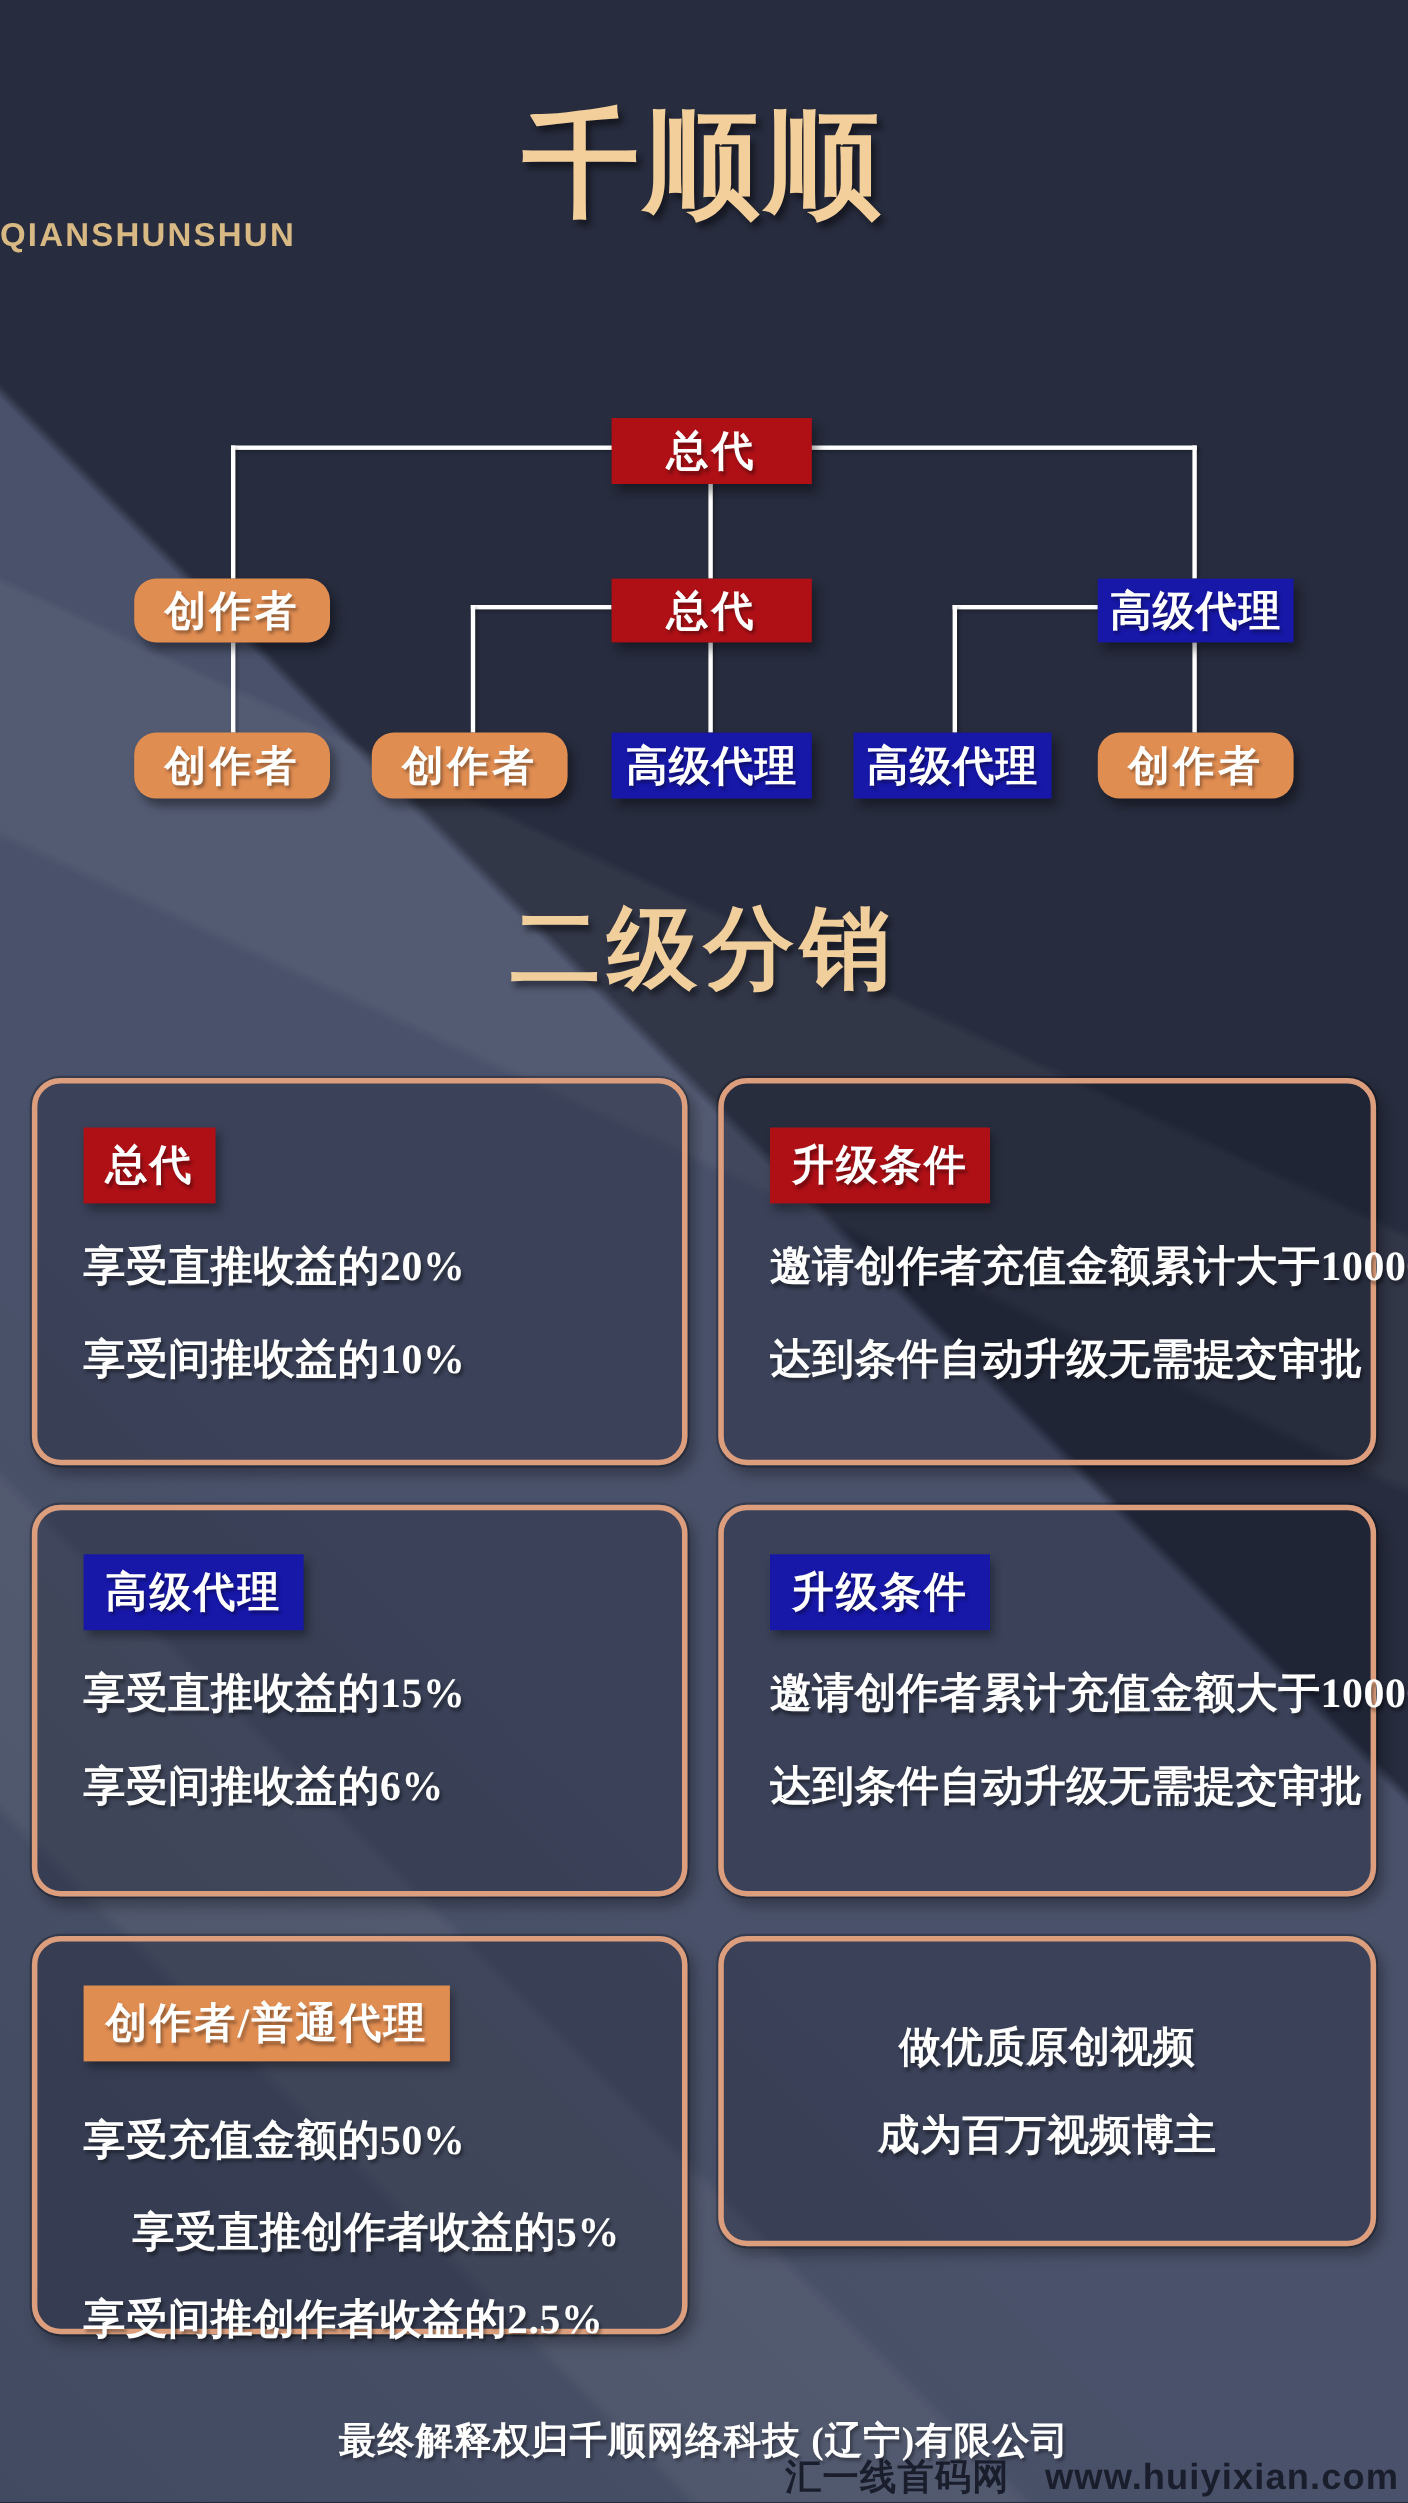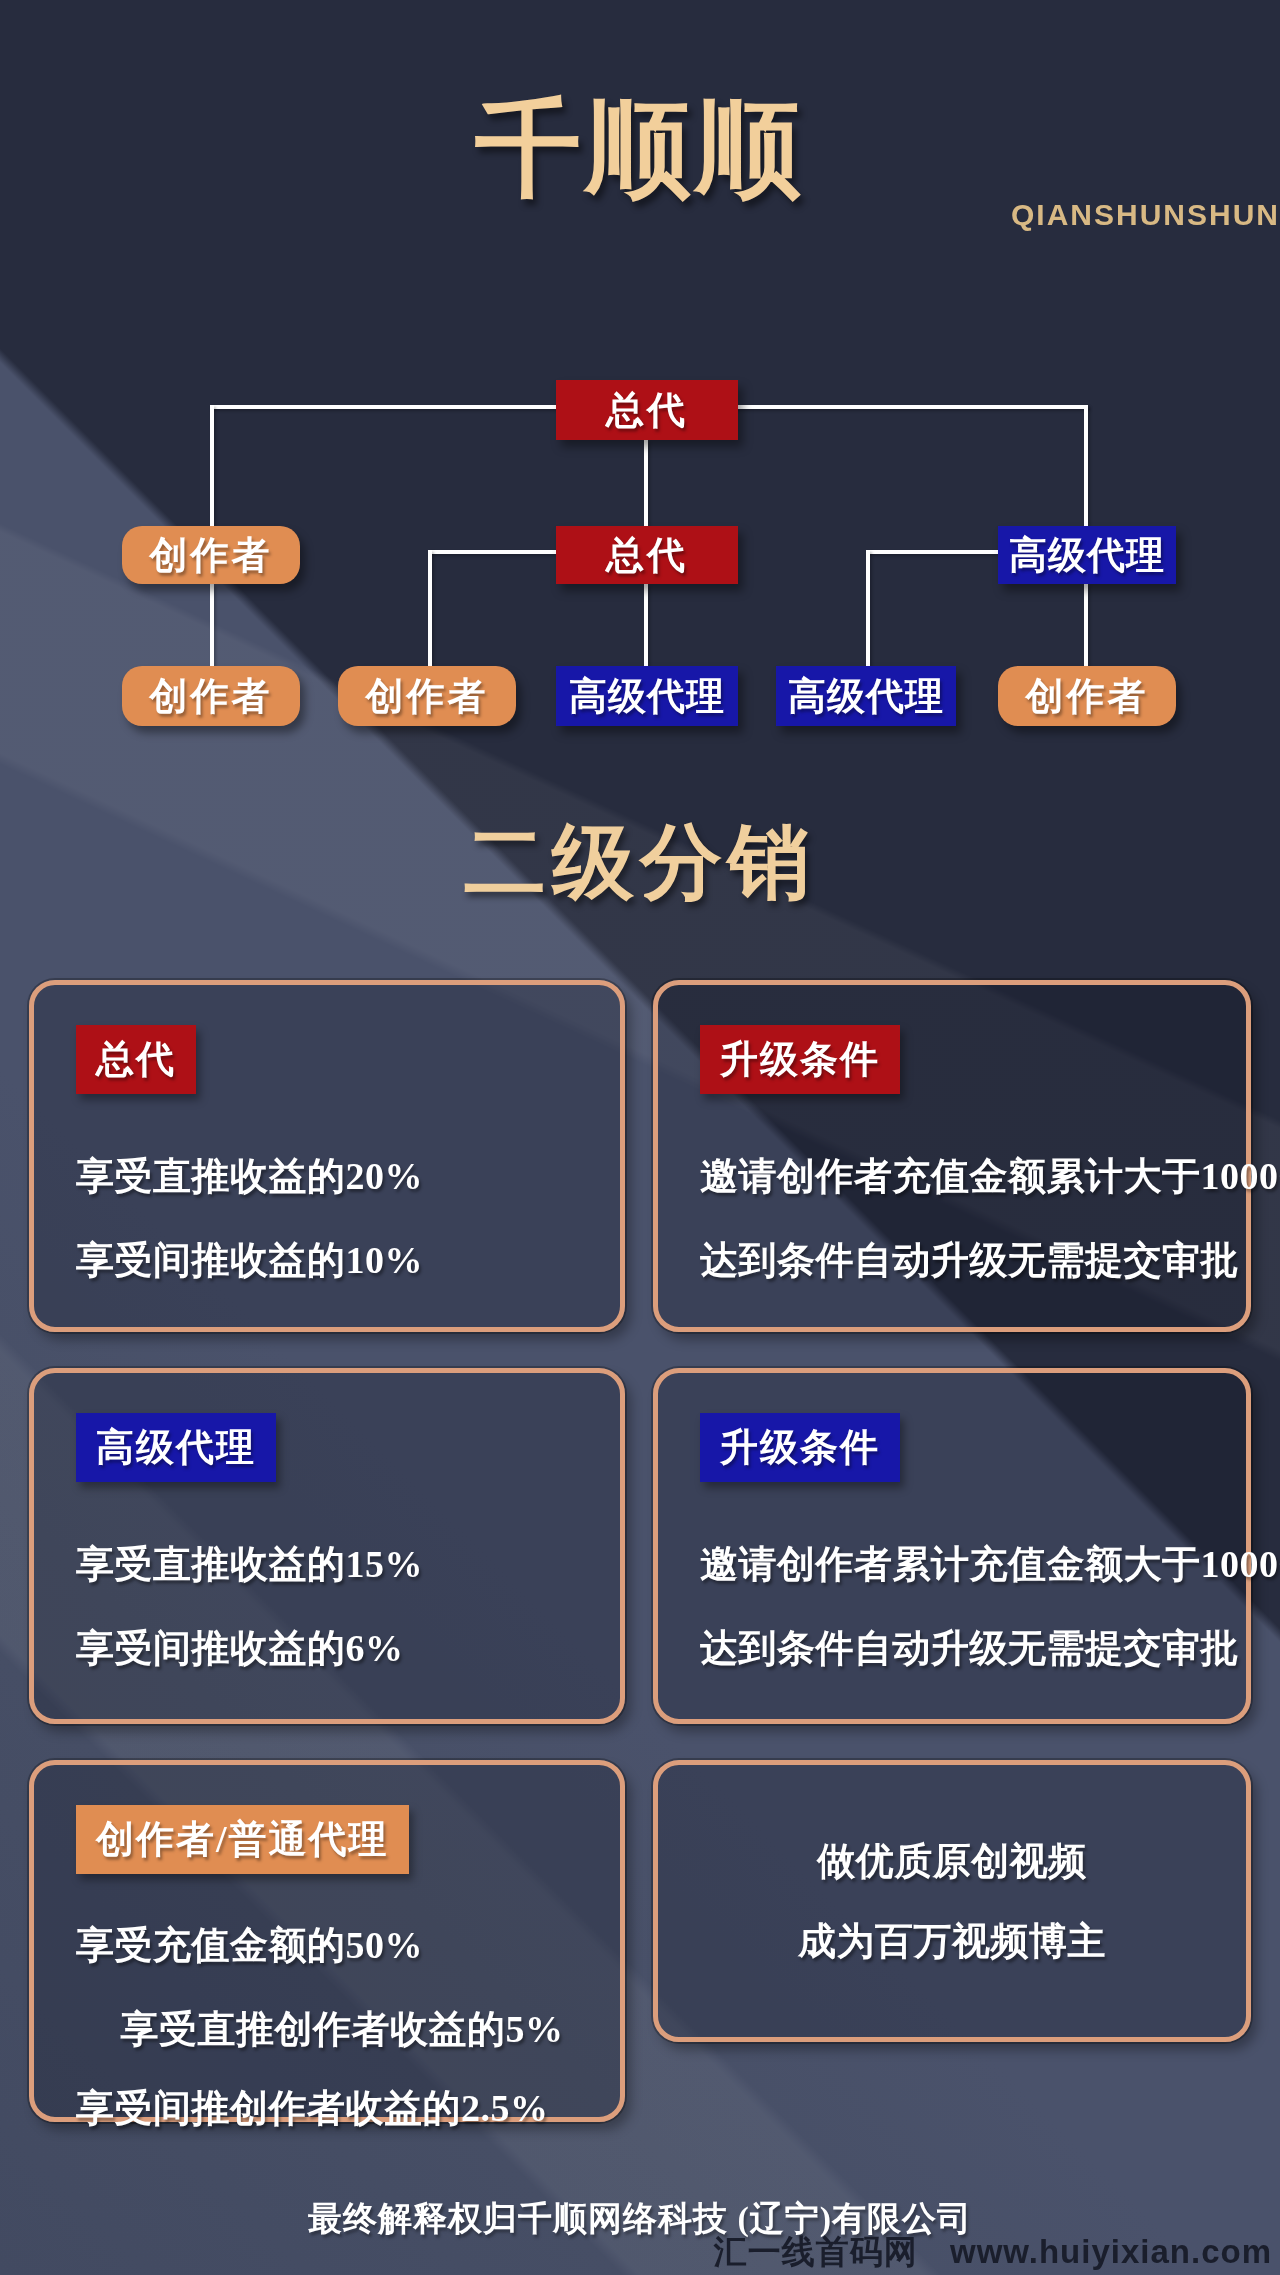--- a/index.html
+++ b/index.html
@@ -23,23 +23,23 @@
 
   
   .logo-cn {
     position: absolute; top: 78px; left: 0; width: 100%;
     text-align: center; font-size: 106px; font-weight: bold;
     color: #f2cf9b; letter-spacing: 4px;
     text-shadow: 4px 6px 6px rgba(0,0,0,0.45);
   }
   .logo-en {
     position: absolute; top: 198px; left: 0; width: 100%;
-    text-align: right; font-size: 30px; font-weight: bold;
+    text-align: left; font-size: 30px; font-weight: bold;
     font-family: "Liberation Sans", "DejaVu Sans", sans-serif;
-    color: #d8b984; letter-spacing: 2px; padding-left: 12px;
+    color: #d8b984; letter-spacing: 2px;
   }
 
   
   .node {
     position: absolute; display: flex; align-items: center; justify-content: center;
     color: #ffffff; font-weight: bold; font-size: 38px; letter-spacing: 3px;
     box-shadow: 5px 7px 9px rgba(0,0,0,0.38);
     text-shadow: 2px 3px 3px rgba(0,0,0,0.35);
     z-index: 2;
   }
@@ -71,21 +71,21 @@
   .badge {
     display: inline-block;
     color: #ffffff; font-weight: bold; font-size: 38px; letter-spacing: 2px;
     padding: 9px 20px;
     box-shadow: 4px 6px 8px rgba(0,0,0,0.35);
     text-shadow: 2px 3px 3px rgba(0,0,0,0.35);
   }
   .badge.red    { background: #ae1016; }
   .badge.blue   { background: #1717a8; }
   .badge.orange { background: #e08d52; }
-  .card .body { margin-top: 57px; }
+  .card .body { margin-top: 32px; }
   .cline {
     color: #ffffff; font-weight: bold; font-size: 38px;
     letter-spacing: 0.5px; white-space: nowrap;
     margin-bottom: 33px;
     text-shadow: 2px 3px 3px rgba(0,0,0,0.4);
   }
   .card.center-card {
     display: flex; flex-direction: column;
     align-items: center; justify-content: center;
     padding: 0;

